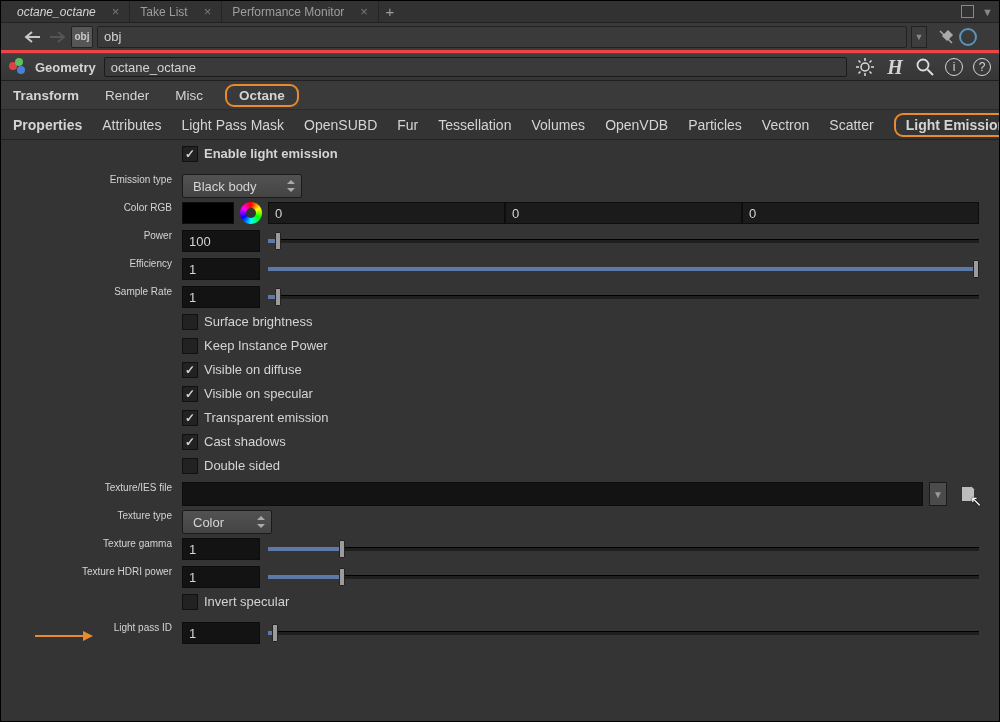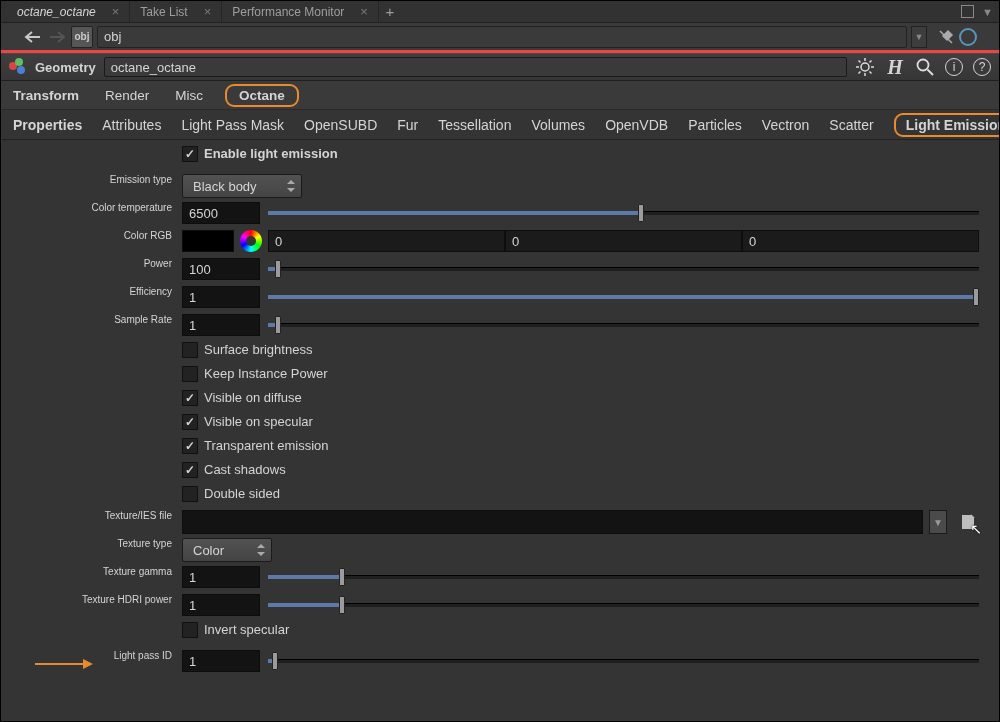--- a/index.html
+++ b/index.html
@@ -220,31 +220,20 @@
     <span class="chk-lbl bold">Enable light emission</span>
   </div>
 
   <div class="row">
     <span class="lbl">Emission type</span>
     <div class="dropdown">
       <span>Black body</span>
     </div>
   </div>
 
-  <div class="row">
-    <span class="lbl">Color temperature</span>
-    <div class="numfield">
-        <span>6500</span>
-      </div>
-    <div class="slider-wrap">
-      <div class="slider-track"></div>
-        <div class="slider-fill" style="width:52%"></div>
-        <div class="slider-handle" style="left:52%"></div>
-    </div>
-  </div>
 
   <div class="row">
     <span class="lbl">Color RGB</span>
     <div class="swatch"></div>
     <div class="hue-ring">
         <div class="hue-ring-inner"></div>
       </div>
     <div class="rgb3">
       <div class="rgb-cell">
           <span>0</span>

